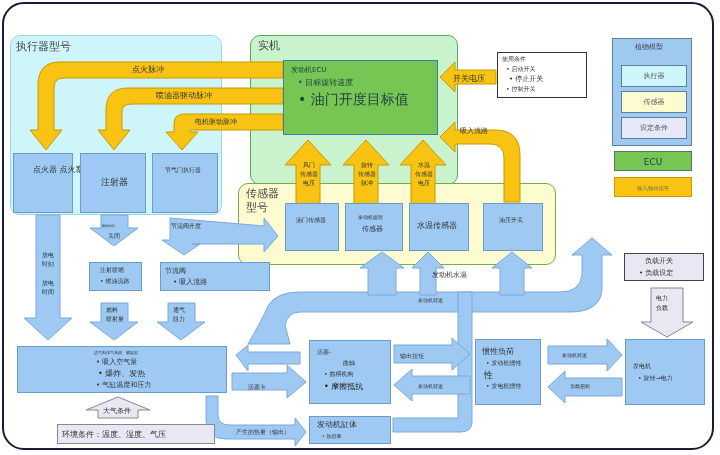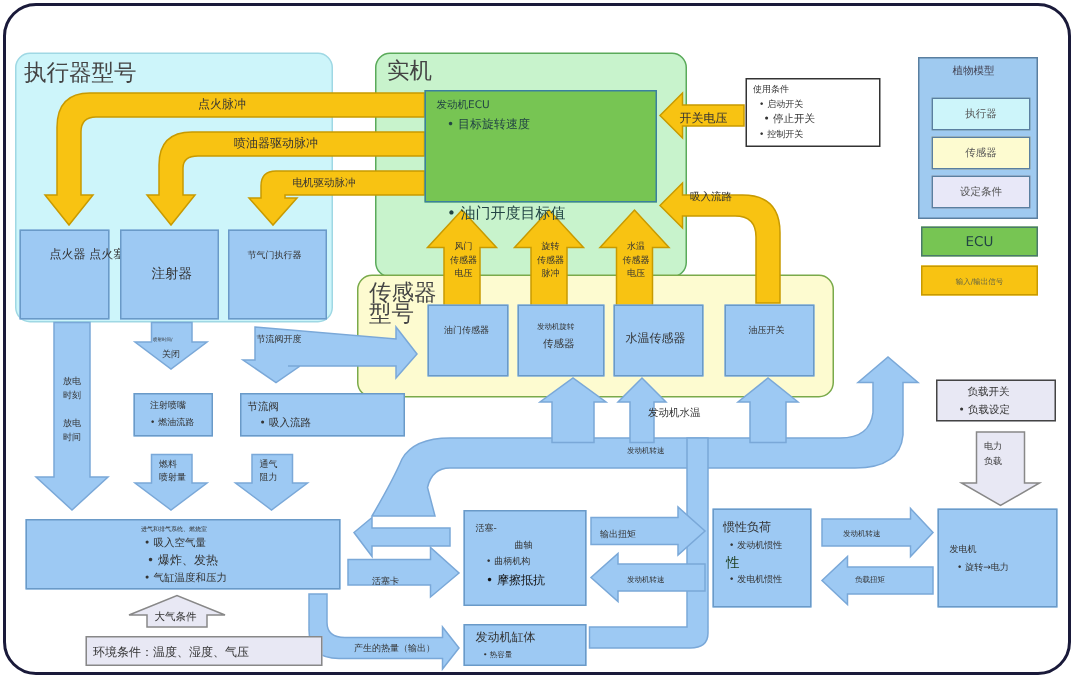--- a/index.html
+++ b/index.html
@@ -3,25 +3,25 @@
 <meta charset="utf-8">
 <style>
   html,body{margin:0;padding:0;background:#fff;}
   body{width:720px;height:455px;position:relative;overflow:hidden;font-family:"DejaVu Sans",sans-serif;color:#333;}
   .frame{position:absolute;left:2px;top:2px;width:712px;height:448px;border:2px solid #1a1a3a;border-radius:22px;box-sizing:border-box;}
   .abs{position:absolute;box-sizing:border-box;}
   .region{border-radius:10px;}
   .actuator-region{left:10px;top:35px;width:212px;height:180px;background:#cdf5fa;border:1px solid #9fd8e4;}
   .real-region{left:250px;top:35px;width:208px;height:150px;background:#c8f3cc;border:1.5px solid #5aaa5a;}
   .sensor-region{left:238px;top:183px;width:318px;height:82px;background:#fdfbd0;border:1.5px solid #7aaa4a;}
-  .title{position:absolute;font-size:15px;color:#444;}
+  .title{position:absolute;font-size:11px;color:#444;}
   .ecu{left:283px;top:60px;width:155px;height:75px;background:#77c553;border:1px solid #3a80a0;}
   .box{background:#9dc9f3;border:1px solid #6a9ac8;}
   .txt{position:absolute;white-space:nowrap;}
-  .s5{font-size:5px;} .s6{font-size:6px;} .s7{font-size:7px;} .s8{font-size:8px;} .s9{font-size:9px;} .s10{font-size:10px;margin-top:44px;}
+  .s5{font-size:5px;} .s6{font-size:6px;} .s7{font-size:7px;} .s8{font-size:8px;} .s9{font-size:9px;} .s10{font-size:14px;}
   .legend-panel{left:612px;top:38px;width:80px;height:108px;background:#9fcaf0;border:1px solid #5a7fa0;}
   .legend-item{position:absolute;left:8px;width:64px;height:20px;border:1px solid #5a7fa0;font-size:7px;text-align:center;line-height:20px;color:#555;}
   svg{position:absolute;left:0;top:0;}
 </style>
 </head>
 <body>
 
 <div class="frame"></div>
 
 <div class="abs region actuator-region">

